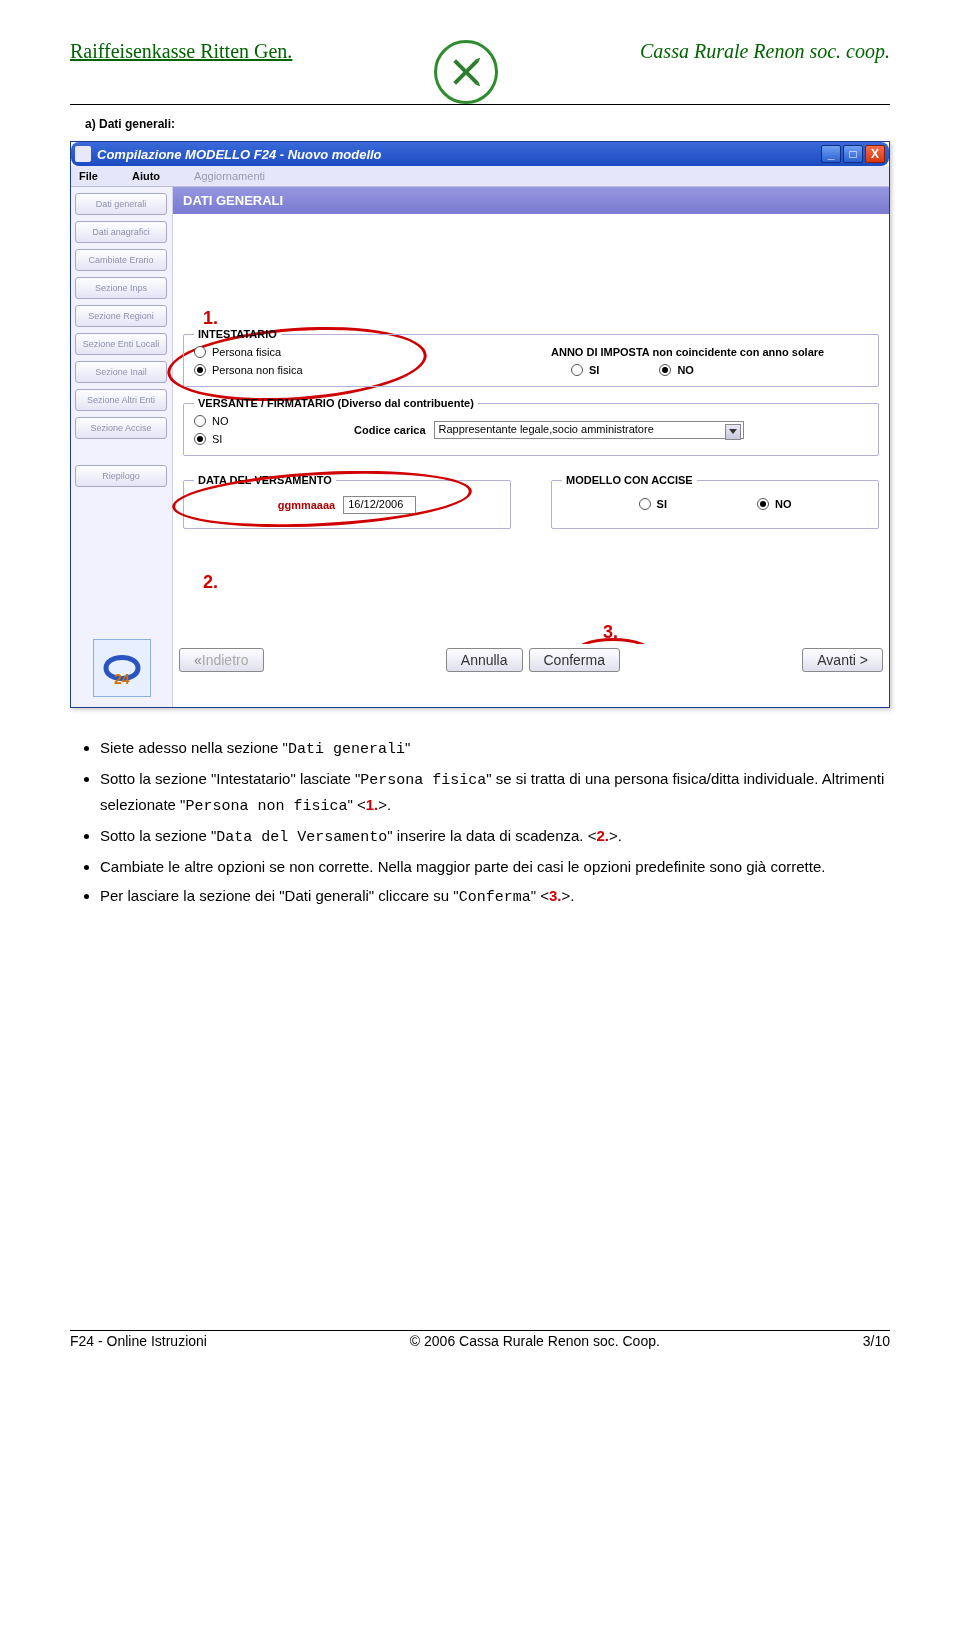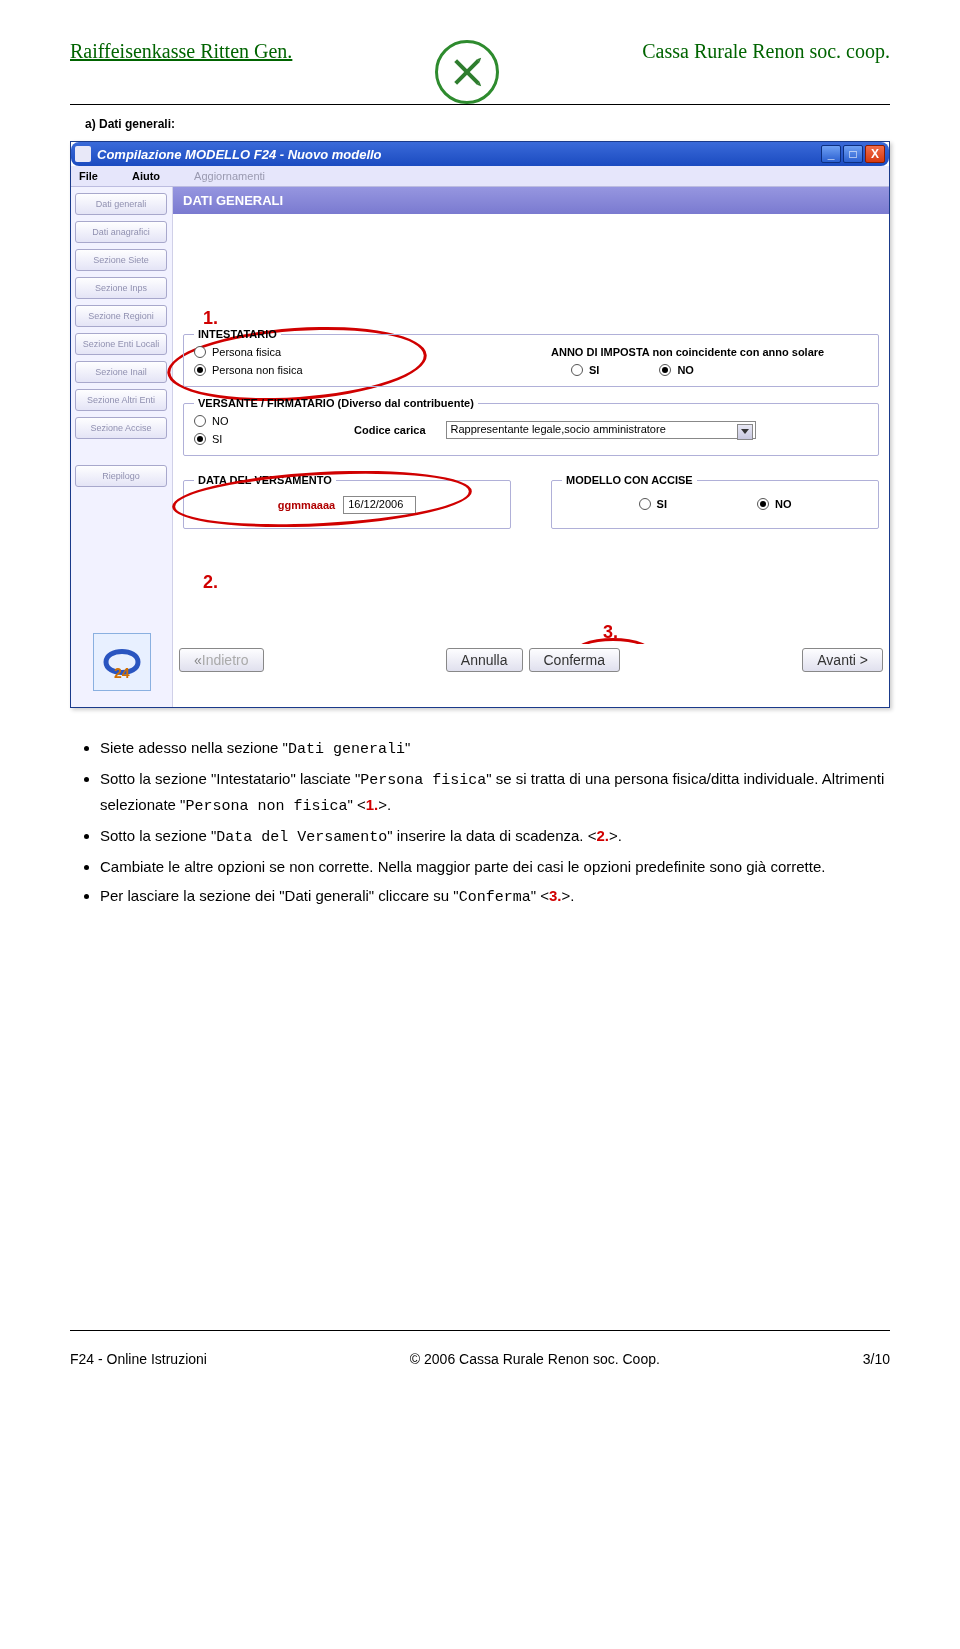--- a/index.html
+++ b/index.html
@@ -23,20 +23,21 @@
   .header-left {
     color: #006400;
     font-family: "Times New Roman", serif;
     font-size: 20px;
     text-decoration: underline;
   }
   .header-right {
     color: #006400;
     font-family: "Times New Roman", serif;
     font-size: 20px;
+    font-style: italic;
   }
   .header-logo {
     width: 64px; height: 64px;
     border: 3px solid #2e8b2e;
     border-radius: 50%;
     display: flex;
     align-items: center;
     justify-content: center;
     margin-bottom: -2px;
   }
@@ -114,21 +115,21 @@
     background: linear-gradient(#fefeff,#e4e4f6);
     font-size: 9px;
     color:#9090b0;
     border-radius: 3px;
     display:flex; align-items:center; justify-content:center;
     text-align:center;
   }
   .side-spacer { flex-grow:1; }
   .side-logo {
     width: 58px; height:58px;
-    margin: 10px auto;
+    margin: 4px auto;
     border:1px solid #8ab0e0;
     background:#e8f0ff;
     display:flex; align-items:center; justify-content:center;text-align:right;
   }
   .side-logo svg { width: 44px; height:44px; }
   .main {
     flex:1;
     position:relative;
     padding: 0;
   }
@@ -244,21 +245,21 @@
   .red-bold { color:#d00000; font-weight:bold; }
 
   
   .page-footer {
     margin-top: 420px;
     border-top: 1px solid #000;
     display:flex;
     justify-content:space-between;
     font-family: Verdana, Arial, sans-serif;
     font-size: 14px;
-    padding-top: 20px;
+    padding-top: 2px;
   }
 </style>
 </head>
 <body>
 
 <div class="page">
 
   <div class="header-row">
     <div class="header-left">Raiffeisenkasse Ritten Gen.</div>
     <div class="header-logo">
@@ -290,21 +291,21 @@
     </div>
     <div class="menubar">
       <span class="menu-item">File</span>
       <span class="menu-item">Aiuto</span>
       <span class="menu-item disabled">Aggiornamenti</span>
     </div>
     <div class="content">
       <div class="sidebar">
         <div class="side-btn">Dati generali</div>
         <div class="side-btn">Dati anagrafici</div>
-        <div class="side-btn">Sezione Siete</div>
+        <div class="side-btn">Cambiate Erario</div>
         <div class="side-btn">Sezione Inps</div>
         <div class="side-btn">Sezione Regioni</div>
         <div class="side-btn">Sezione Enti Locali</div>
         <div class="side-btn">Sezione Inail</div>
         <div class="side-btn">Sezione Altri Enti</div>
         <div class="side-btn">Sezione Accise</div>
         <div style="height:14px"></div>
         <div class="side-btn">Riepilogo</div>
         <div class="side-spacer"></div>
         <div class="side-logo">
@@ -359,21 +360,21 @@
               <div class="col" style="max-width:120px;">
                 <div class="row" style="margin-bottom:6px;">
                   <span class="radio"></span>
                   <span>NO</span>
                 </div>
                 <div class="row">
                   <span class="radio checked"></span>
                   <span>SI</span>
                 </div>
               </div>
-              <div class="col" style="display:flex; align-items:center; gap:20px;">
+              <div class="col" style="display:flex; align-items:center; gap:8px;">
                 <span class="field-label">Codice carica</span>
                 <span class="select-box">Rappresentante legale,socio amministratore</span>
               </div>
             </div>
           </fieldset>
 
           <div class="two-col">
             <fieldset class="form-group" style="flex:1; position:relative;">
               <legend>DATA DEL VERSAMENTO</legend>
               <div class="annot-circle" style="left:-12px; top:-14px; width:300px; height:54px; transform:rotate(-3deg);"></div>

